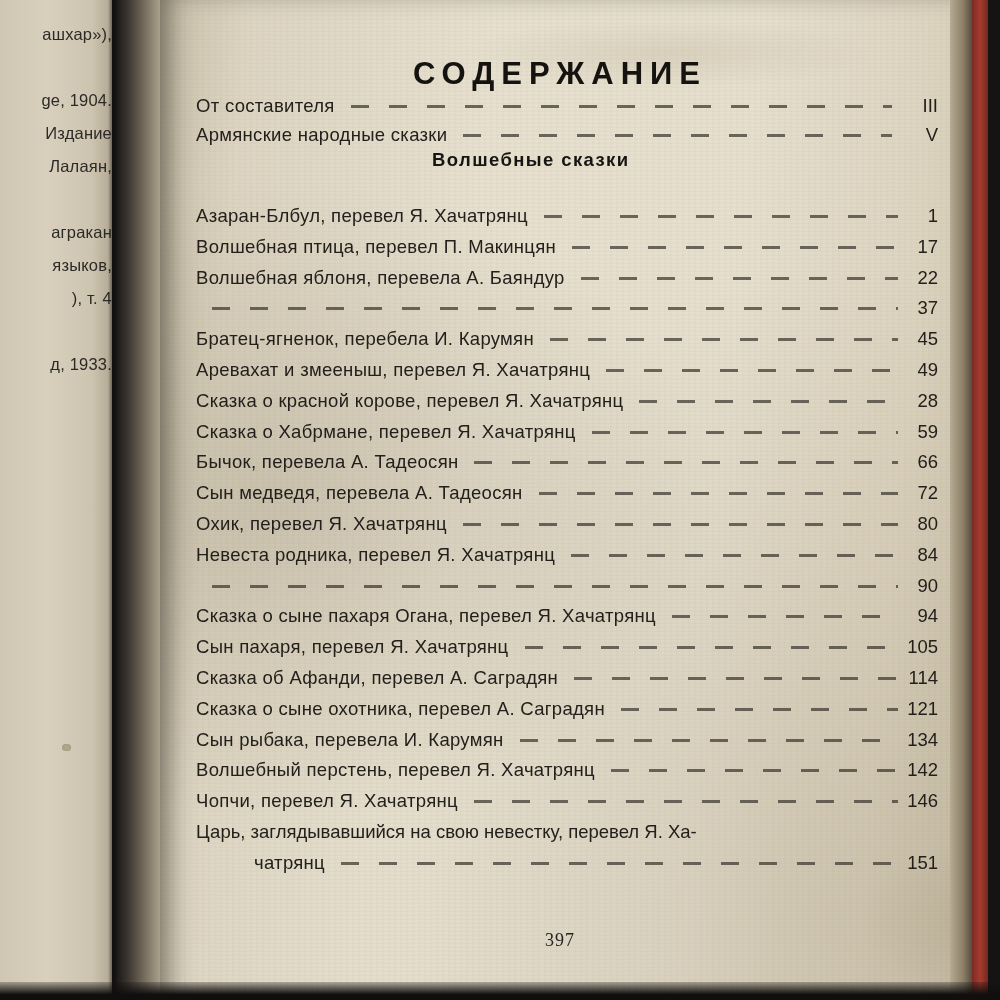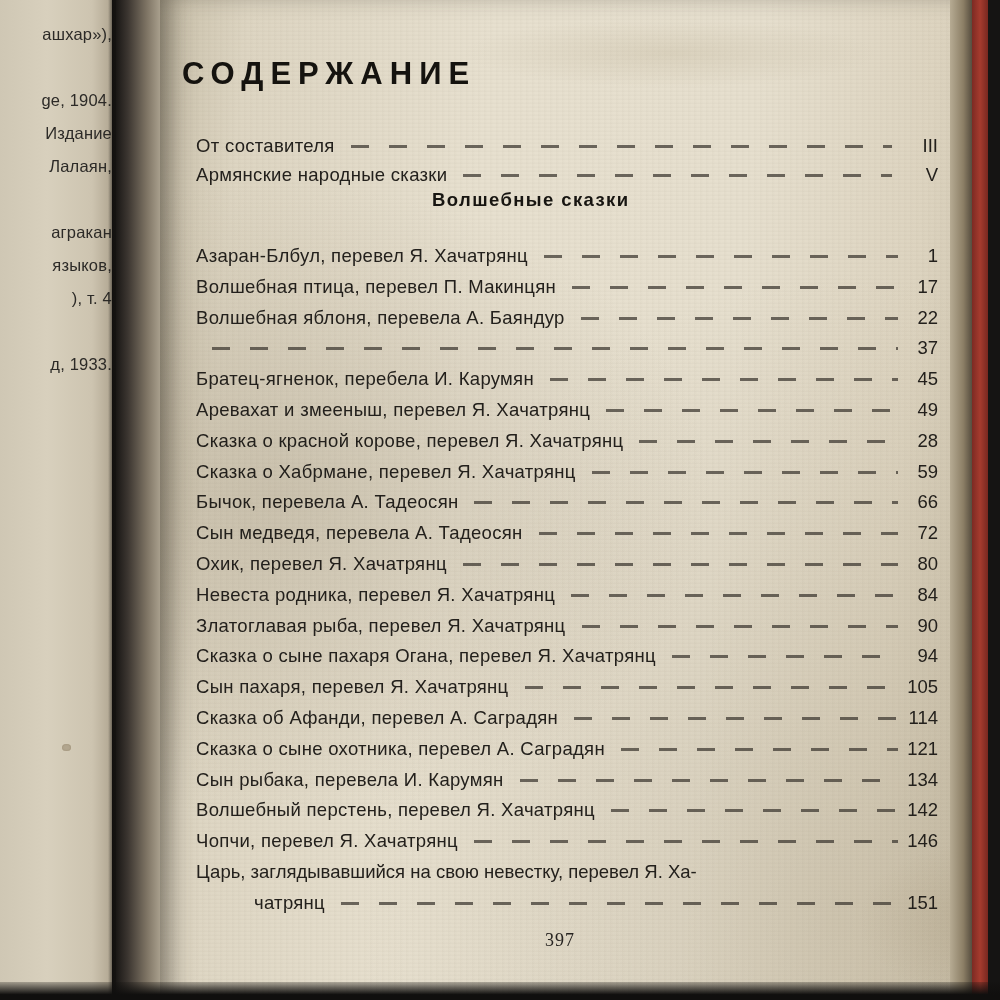--- a/index.html
+++ b/index.html
@@ -134,29 +134,29 @@
     left: 22px;
     top: 0;
     width: 756px;
     height: 1000px;
     color: #211f1c;
     font-family: "Liberation Sans", sans-serif;
   }
 
   .doc-title {
     margin-top: 56px;
+    text-align: center;
     font-size: 31px;
     font-weight: bold;
     letter-spacing: 7px;
     color: #15130f;
     font-family: "Liberation Sans", sans-serif;
   }
 
   .intro {
-    margin-top: 40px;
     margin-left: 14px;
   }
   .entry {
     display: flex;
     align-items: baseline;
     font-size: 18.5px;
     line-height: 28.5px;
     color: #23201c;
     white-space: nowrap;
   }
@@ -339,21 +339,20 @@
           <span class="label">Охик, перевел Я. Хачатрянц</span>
           <span class="leader"></span>
           <span class="page-num">80</span>
         </div>
         <div class="entry">
           <span class="label">Невеста родника, перевел Я. Хачатрянц</span>
           <span class="leader"></span>
           <span class="page-num">84</span>
         </div>
         <div class="entry">
-          <span class="label">Златоглавая рыба, перевел Я. Хачатрянц</span>
           <span class="leader"></span>
           <span class="page-num">90</span>
         </div>
         <div class="entry">
           <span class="label">Сказка о сыне пахаря Огана, перевел Я. Хачатрянц</span>
           <span class="leader"></span>
           <span class="page-num">94</span>
         </div>
         <div class="entry">
           <span class="label">Сын пахаря, перевел Я. Хачатрянц</span>

